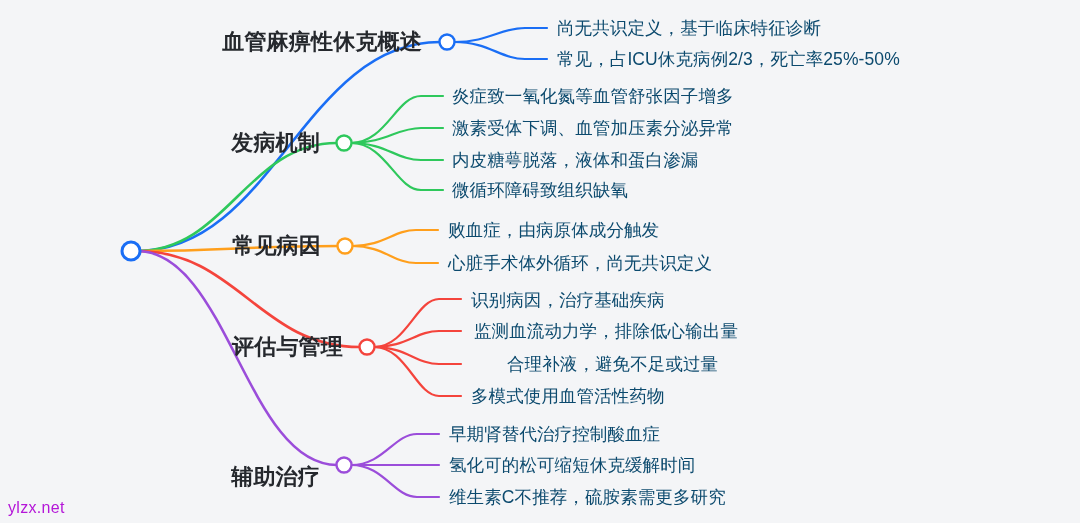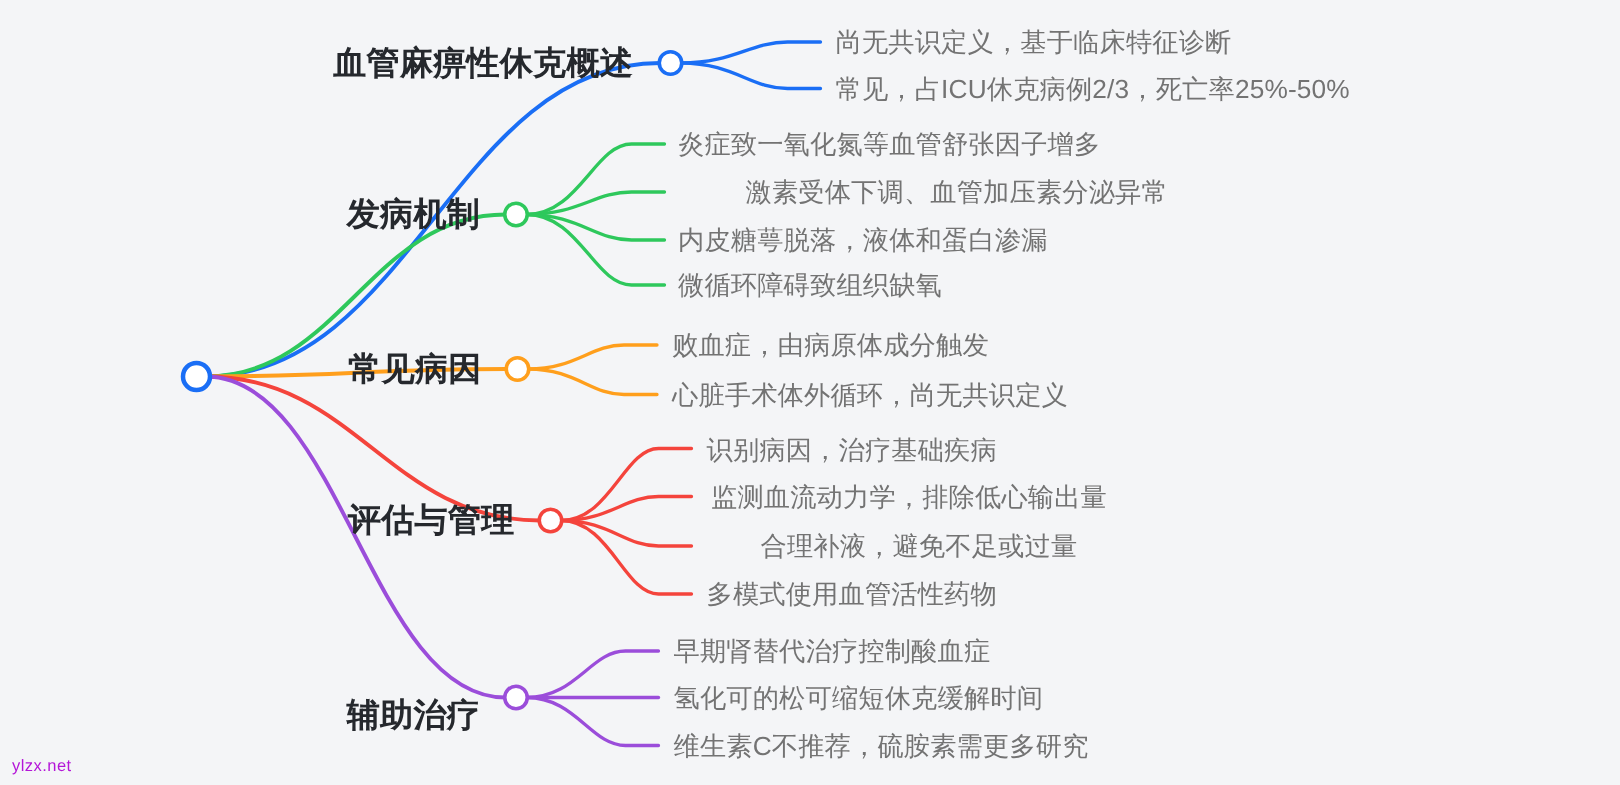--- a/index.html
+++ b/index.html
@@ -36,30 +36,30 @@
     color: #25282d;
     white-space: nowrap;
     letter-spacing: 0.2px;
     transform: translateY(-50%);
     text-align: right;
   }
   .leaf-label {
     position: absolute;
     font-size: 17.5px;
     font-weight: normal;
-    color: #737373;
+    color: #0c4a6e;
     white-space: nowrap;
     letter-spacing: 0.1px;
     transform: translateY(-50%);
   }
   .watermark {
     position: absolute;
     left: 8px;
     bottom: 6px;
-    font-size: 11px;
+    font-size: 16px;
     color: #b416d8;
     letter-spacing: 0.3px;
     font-family: "Liberation Sans", "DejaVu Sans", sans-serif;
     margin-top: 40px;
   }
 </style>
 </head>
 <body>
 
 <div id="mindmap-root">
@@ -106,21 +106,21 @@
           <circle cx="131" cy="251" r="9" fill="#ffffff" stroke="#1a6ef5" stroke-width="3"></circle>
         </g>
       </g>
   </svg>
   <div id="labels-layer">
       <div class="branch-label" style="top: 42px; left: 0px; width: 432px; padding-right: 10px; box-sizing: border-box;">血管麻痹性休克概述</div>
       <div class="leaf-label" style="left: 557px; top: 28px;">尚无共识定义，基于临床特征诊断</div>
       <div class="leaf-label" style="left: 557px; top: 59px;">常见，占ICU休克病例2/3，死亡率25%-50%</div>
       <div class="branch-label" style="top: 143px; left: 0px; width: 330px; padding-right: 10px; box-sizing: border-box;">发病机制</div>
       <div class="leaf-label" style="left: 452px; top: 96px;">炎症致一氧化氮等血管舒张因子增多</div>
-      <div class="leaf-label" style="left: 452px; top: 128px; margin-left: 45px;">激素受体下调、血管加压素分泌异常</div>
+      <div class="leaf-label" style="left: 452px; top: 128px;">激素受体下调、血管加压素分泌异常</div>
       <div class="leaf-label" style="left: 452px; top: 160px;">内皮糖萼脱落，液体和蛋白渗漏</div>
       <div class="leaf-label" style="left: 452px; top: 190px; text-align: right;">微循环障碍致组织缺氧</div>
       <div class="branch-label" style="top: 246px; left: 0px; width: 331px; padding-right: 10px; box-sizing: border-box;">常见病因</div>
       <div class="leaf-label" style="left: 448px; top: 230px;">败血症，由病原体成分触发</div>
       <div class="leaf-label" style="left: 448px; top: 263px;">心脏手术体外循环，尚无共识定义</div>
       <div class="branch-label" style="top: 347px; left: 0px; width: 353px; padding-right: 10px; box-sizing: border-box;">评估与管理</div>
       <div class="leaf-label" style="left: 471px; top: 300px;">识别病因，治疗基础疾病</div>
       <div class="leaf-label" style="left: 474px; top: 331px;">监测血流动力学，排除低心输出量</div>
       <div class="leaf-label" style="left: 471px; top: 364px; margin-left: 36px;">合理补液，避免不足或过量</div>
       <div class="leaf-label" style="left: 471px; top: 396px;">多模式使用血管活性药物</div>

